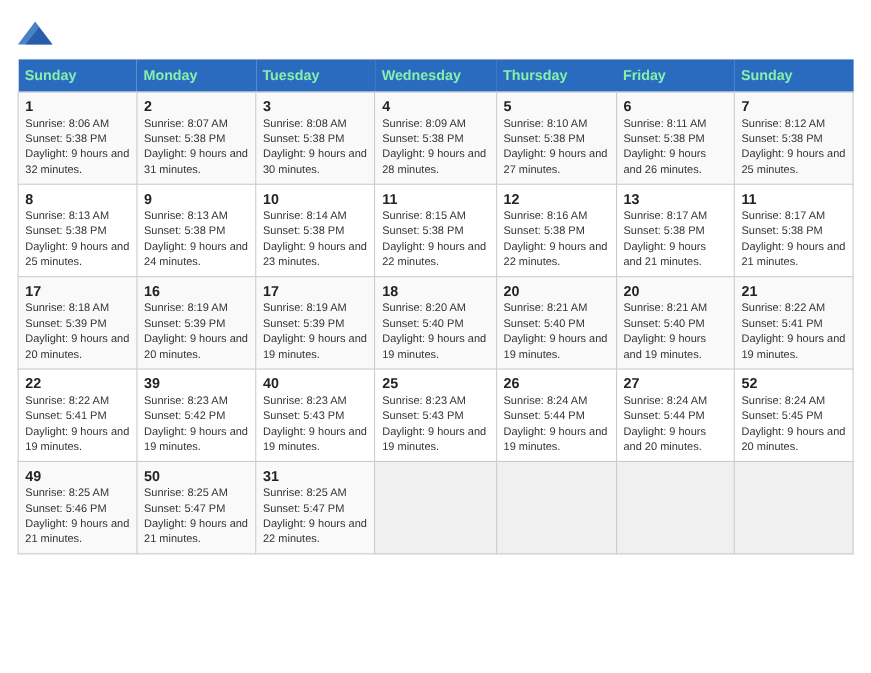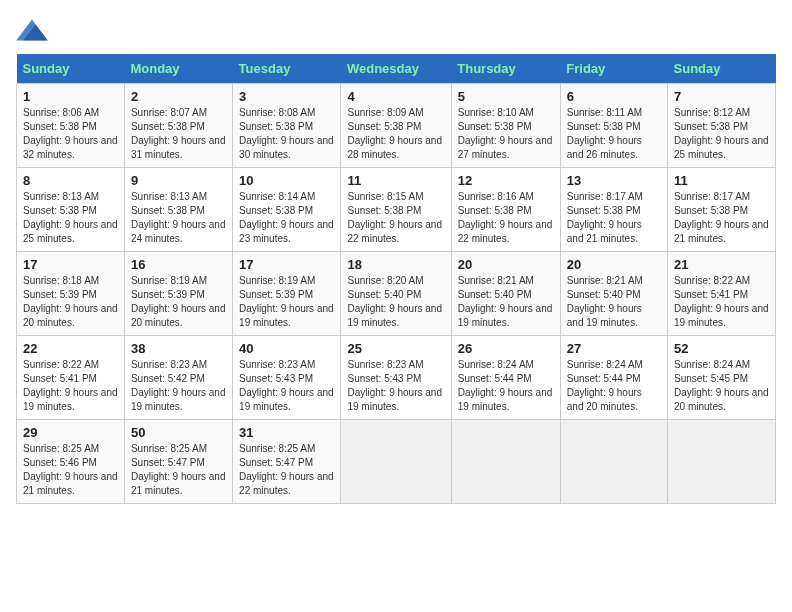--- a/index.html
+++ b/index.html
@@ -166,35 +166,35 @@
         <td><span class="day-num">20</span>
 <span class="day-info">Sunrise: 8:21 AM<br>Sunset: 5:40 PM<br>Daylight: 9 hours and 19 minutes.</span></td>
         <td><span class="day-num">20</span>
 <span class="day-info">Sunrise: 8:21 AM<br>Sunset: 5:40 PM<br>Daylight: 9 hours and 19 minutes.</span></td>
         <td><span class="day-num">21</span>
 <span class="day-info">Sunrise: 8:22 AM<br>Sunset: 5:41 PM<br>Daylight: 9 hours and 19 minutes.</span></td>
       </tr>
       <tr>
         <td><span class="day-num">22</span>
 <span class="day-info">Sunrise: 8:22 AM<br>Sunset: 5:41 PM<br>Daylight: 9 hours and 19 minutes.</span></td>
-        <td><span class="day-num">38</span>
+        <td><span class="day-num">39</span>
 <span class="day-info">Sunrise: 8:23 AM<br>Sunset: 5:42 PM<br>Daylight: 9 hours and 19 minutes.</span></td>
         <td><span class="day-num">40</span>
 <span class="day-info">Sunrise: 8:23 AM<br>Sunset: 5:43 PM<br>Daylight: 9 hours and 19 minutes.</span></td>
         <td><span class="day-num">25</span>
 <span class="day-info">Sunrise: 8:23 AM<br>Sunset: 5:43 PM<br>Daylight: 9 hours and 19 minutes.</span></td>
         <td><span class="day-num">26</span>
 <span class="day-info">Sunrise: 8:24 AM<br>Sunset: 5:44 PM<br>Daylight: 9 hours and 19 minutes.</span></td>
         <td><span class="day-num">27</span>
 <span class="day-info">Sunrise: 8:24 AM<br>Sunset: 5:44 PM<br>Daylight: 9 hours and 20 minutes.</span></td>
         <td><span class="day-num">52</span>
 <span class="day-info">Sunrise: 8:24 AM<br>Sunset: 5:45 PM<br>Daylight: 9 hours and 20 minutes.</span></td>
       </tr>
       <tr>
-        <td><span class="day-num">29</span>
+        <td><span class="day-num">49</span>
 <span class="day-info">Sunrise: 8:25 AM<br>Sunset: 5:46 PM<br>Daylight: 9 hours and 21 minutes.</span></td>
         <td><span class="day-num">50</span>
 <span class="day-info">Sunrise: 8:25 AM<br>Sunset: 5:47 PM<br>Daylight: 9 hours and 21 minutes.</span></td>
         <td><span class="day-num">31</span>
 <span class="day-info">Sunrise: 8:25 AM<br>Sunset: 5:47 PM<br>Daylight: 9 hours and 22 minutes.</span></td>
         <td class="empty"></td>
         <td class="empty"></td>
         <td class="empty"></td>
         <td class="empty"></td>
       </tr>

